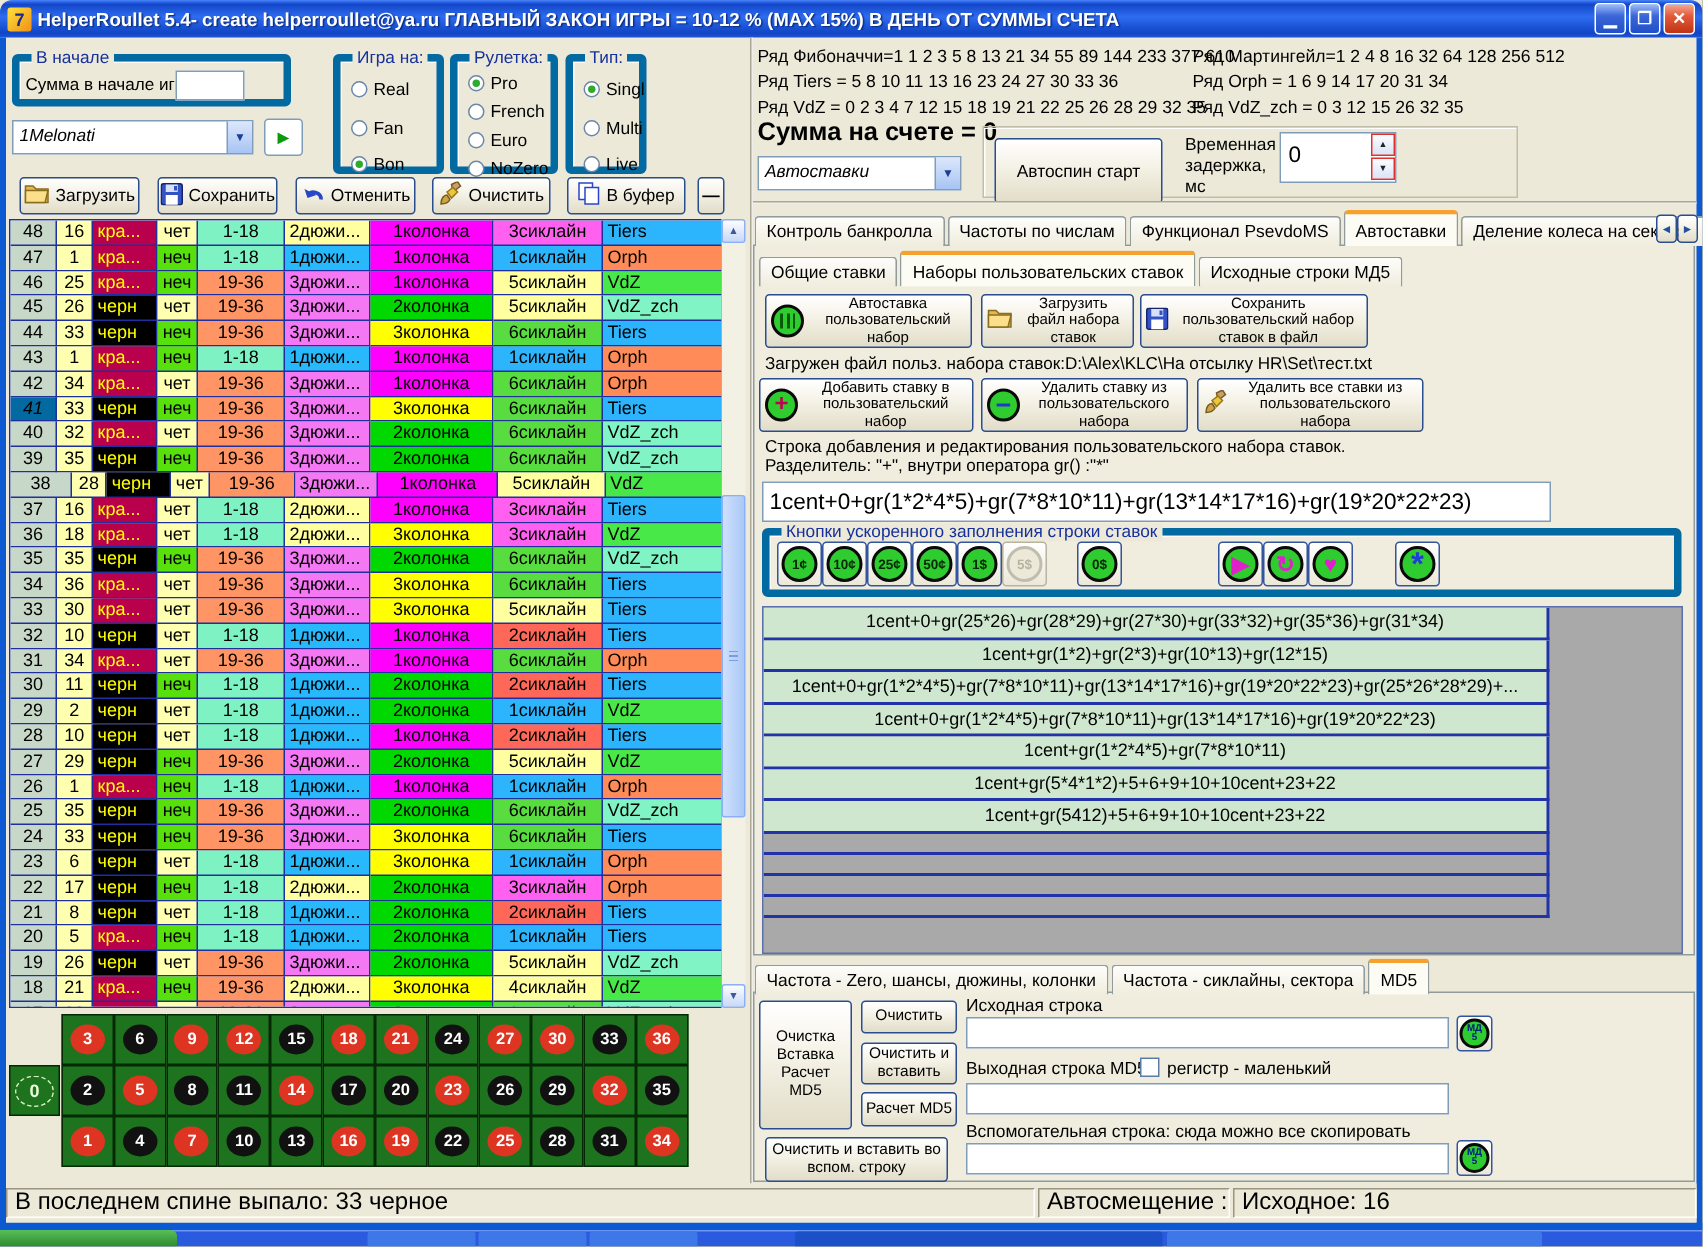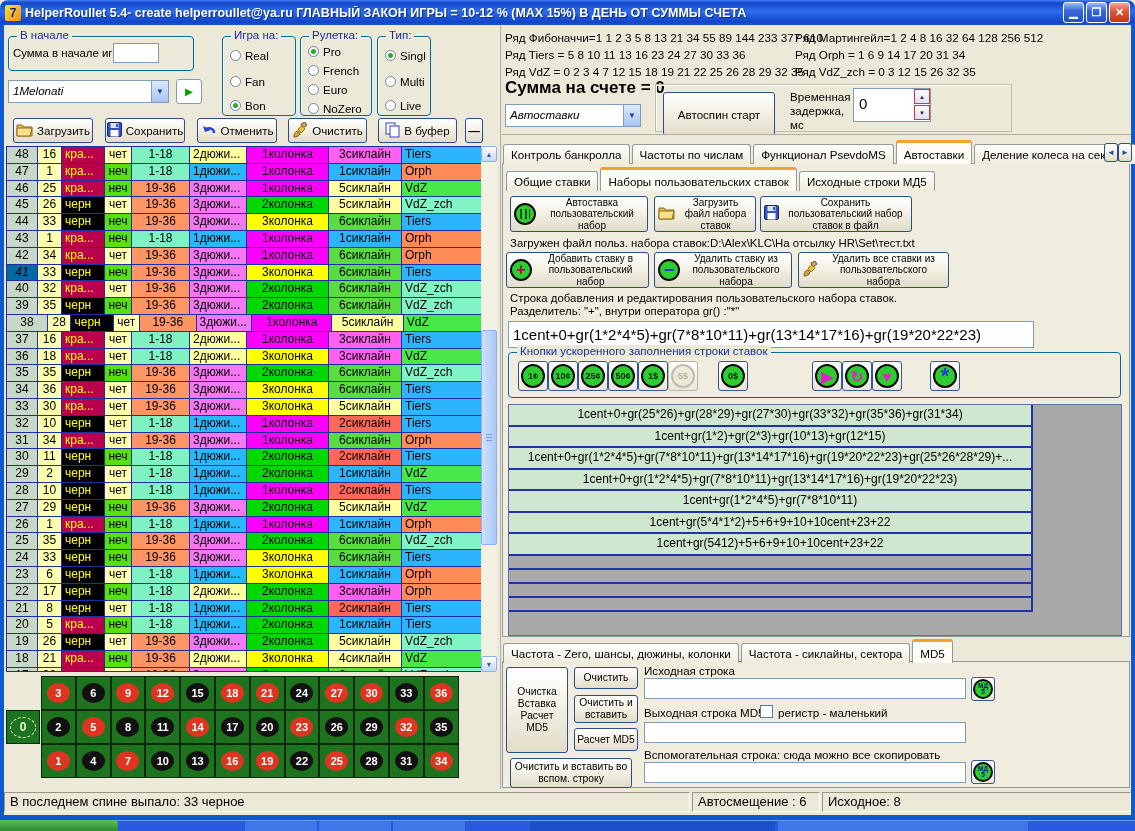--- a/index.html
+++ b/index.html
@@ -25,21 +25,21 @@
   
   .xp-btn { position:absolute; background:linear-gradient(#ffffff,#f4f1e5 45%,#e2ddc8);
     border:1px solid #2a4d8f; border-radius:3px; display:flex; align-items:center;
     justify-content:center; gap:4px; font-size:11.6px; cursor:default; text-align:center; }
   .xp-input { position:absolute; background:#fff; border:1px solid #7f9db9; font-size:11.6px;
     font-family:"Liberation Sans",sans-serif; padding:2px 4px; }
   .combo { position:absolute; background:#fff; border:1px solid #7f9db9; display:flex;font-style:italic; }
   .combo .cval { flex:1; font-size:11.6px; padding:3px 4px; white-space:nowrap; overflow:hidden; }
   .combo .carrow { width:17px; background:linear-gradient(#dce7fb,#a8c4f4); border-left:1px solid #7f9db9;
     color:#1c3f94; font-size:8px; display:flex; align-items:center; justify-content:center; }
-  .groupbox { position:absolute; border:1px solid #0369a1; border-radius:4px;
+  .groupbox { position:absolute; border:5px solid #0369a1; border-radius:4px;
     box-shadow:inset 1px 1px 0 #fff; }
   .groupbox .gcap { position:absolute; top:-8px; left:8px; background:#ece9d8; padding:0 3px;
     font-size:11.5px; color:#16309c; white-space:nowrap; }
   .lbl { position:absolute; font-size:11.6px; white-space:nowrap; }
 
   
   .radio-row { position:absolute; display:flex; align-items:center; gap:4px; }
   .rdot { width:11px; height:11px; border-radius:50%; background:#fff; border:1px solid #6a86a8;
     position:relative; }
   .rdot.sel::after { content:""; position:absolute; left:2px; top:2px; width:5px; height:5px;
@@ -129,21 +129,21 @@
     border-right:2px solid #2233aa; }
 
   .md5-btn { font-size:10.3px; line-height:12px; padding:1px 2px; }
   .checkbox { position:absolute; width:13px; height:13px; background:#fff; border:1px solid #5a7ba6; }
   .md5-iconbtn { position:absolute; width:24px; height:24px; border:1px solid #3355a0; border-radius:3px;
     background:linear-gradient(#fff,#ece8d8); display:flex; align-items:center; justify-content:center; }
 
   
   .statusbar { position:absolute; left:4px; top:789px; width:1127px; height:26px; background:#ece9d8; }
   .spanel { position:absolute; top:3px; height:20px; border:1px solid; border-color:#9a9683 #fff #fff #9a9683;
-    font-size:13px; line-height:18px; padding-left:5px; white-space:nowrap; overflow:hidden; }
+    font-size:16px; line-height:18px; padding-left:5px; white-space:nowrap; overflow:hidden; }
   .taskbar { position:absolute; left:0; top:820px; width:1135px; height:11px; background:#2a5ade; }
   .taskbar .hl { position:absolute; left:0; top:0; width:1135px; height:1px; background:#6a96f4; }
   .start-frag { position:absolute; left:0; top:0; width:118px; height:11px;
     background:linear-gradient(#58c058,#2e8a2e); border-radius:0 4px 0 0; }
   .tb-seg { position:absolute; top:1px; height:10px; border-radius:2px 2px 0 0; }
 
   .divider-v { position:absolute; left:500px; top:25px; width:2px; height:764px;
     background:linear-gradient(90deg,#9a9683,#fff); }
   .divider-h { position:absolute; left:502px; top:134px; width:629px; height:2px;
     background:linear-gradient(#9a9683,#fff); }
@@ -958,21 +958,21 @@
   <div class="md5-iconbtn" style="left:971px;top:760px;">
     <span class="grn-circle md5i">
         <span>МД</span>
         <span>5</span>
       </span>
   </div>
 
   <div class="statusbar">
     <div class="spanel" style="left:0;width:686px;">В последнем спине выпало: 33 черное</div>
     <div class="spanel" style="left:688px;width:128px;">Автосмещение : 6</div>
-    <div class="spanel" style="left:818px;width:309px;">Исходное: 8</div>
+    <div class="spanel" style="left:818px;width:309px;">Исходное: 16</div>
   </div>
 
   <div class="taskbar">
     <div class="hl"></div>
     <div class="start-frag"></div>
     <div id="taskbar-buttons">
         <div class="tb-seg" style="left: 245px; width: 72px; background: rgb(61, 119, 232);"></div>
         <div class="tb-seg" style="left: 319px; width: 72px; background: rgb(61, 119, 232);"></div>
         <div class="tb-seg" style="left: 393px; width: 72px; background: rgb(61, 119, 232);"></div>
         <div class="tb-seg" style="left: 530px; width: 245px; background: rgb(27, 80, 200);"></div>

